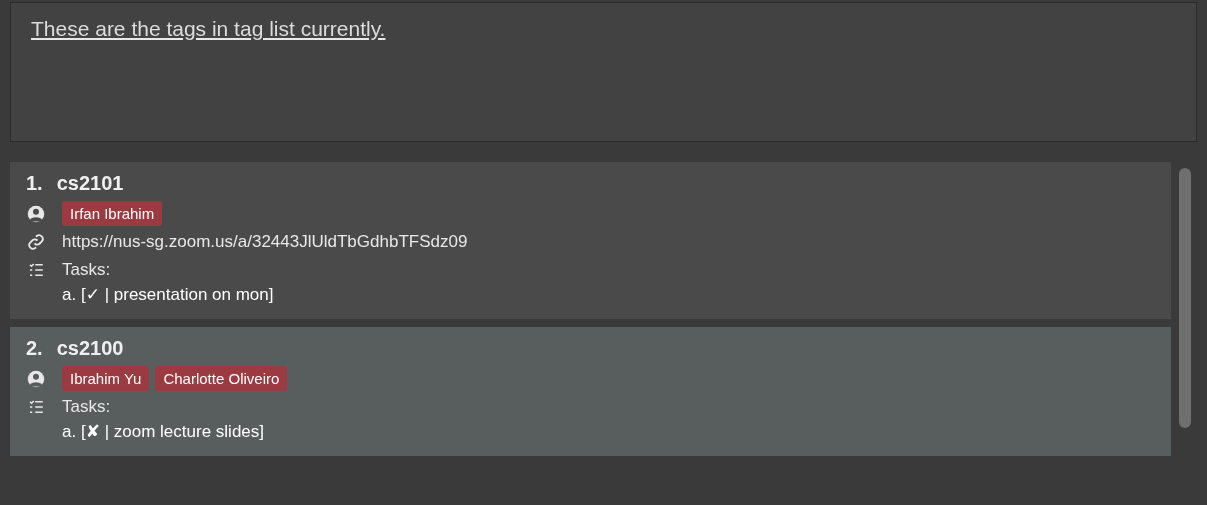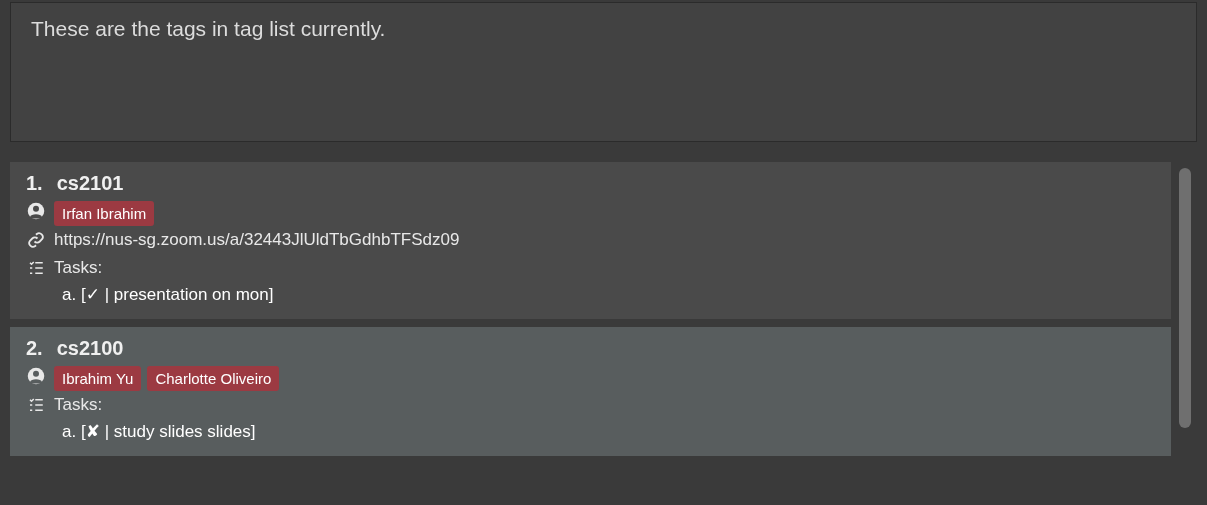--- a/index.html
+++ b/index.html
@@ -13,20 +13,21 @@
     }
     .outer {
       padding: 0 10px 0 10px;
     }
     .message-panel {
       border: 1px solid #2b2b2b;
       background: #424242;
       padding: 14px 20px 40px 20px;
       margin: 2px 0 20px 0;
       height: 140px;
+      text-decoration: underline;
     }
     .message-text {
       font-size: 21px;
       font-weight: 300;
       color: #dcdcdc;
     }
     .list-wrapper {
       position: relative;
     }
     .list {
@@ -46,21 +47,22 @@
       display: flex;
       align-items: baseline;
       gap: 14px;
       font-size: 20px;
       font-weight: 600;
       color: #f0f0f0;
       margin-bottom: 6px;
     }
     .row {
       display: flex;
-      gap: 8px;
+      align-items: center;
+      gap: 16px;
       font-size: 17px;
       color: #e8e8e8;
       margin-top: 4px;
       min-height: 24px;
     }
     .icon {
       width: 20px;
       height: 20px;
       flex: 0 0 20px;
       display: inline-flex;
@@ -186,21 +188,21 @@
                 <rect x="4" y="11" width="3" height="2"></rect>
                 <rect x="11" y="11" width="10" height="2"></rect>
                 <rect x="4" y="18" width="3" height="2"></rect>
                 <rect x="11" y="18" width="10" height="2"></rect>
               </svg>
           </span>
           <span>Tasks:</span>
         </div>
         <div class="task-line">
           <span>a.</span>
-          <span>[</span><span>✘</span><span> | </span><span>study slides slides</span><span>]</span>
+          <span>[</span><span>✘</span><span> | </span><span>zoom lecture slides</span><span>]</span>
         </div>
       </div>
 
     </div>
 
     <div class="scrollbar-track">
       <div class="scrollbar-thumb"></div>
     </div>
 
   </div>

